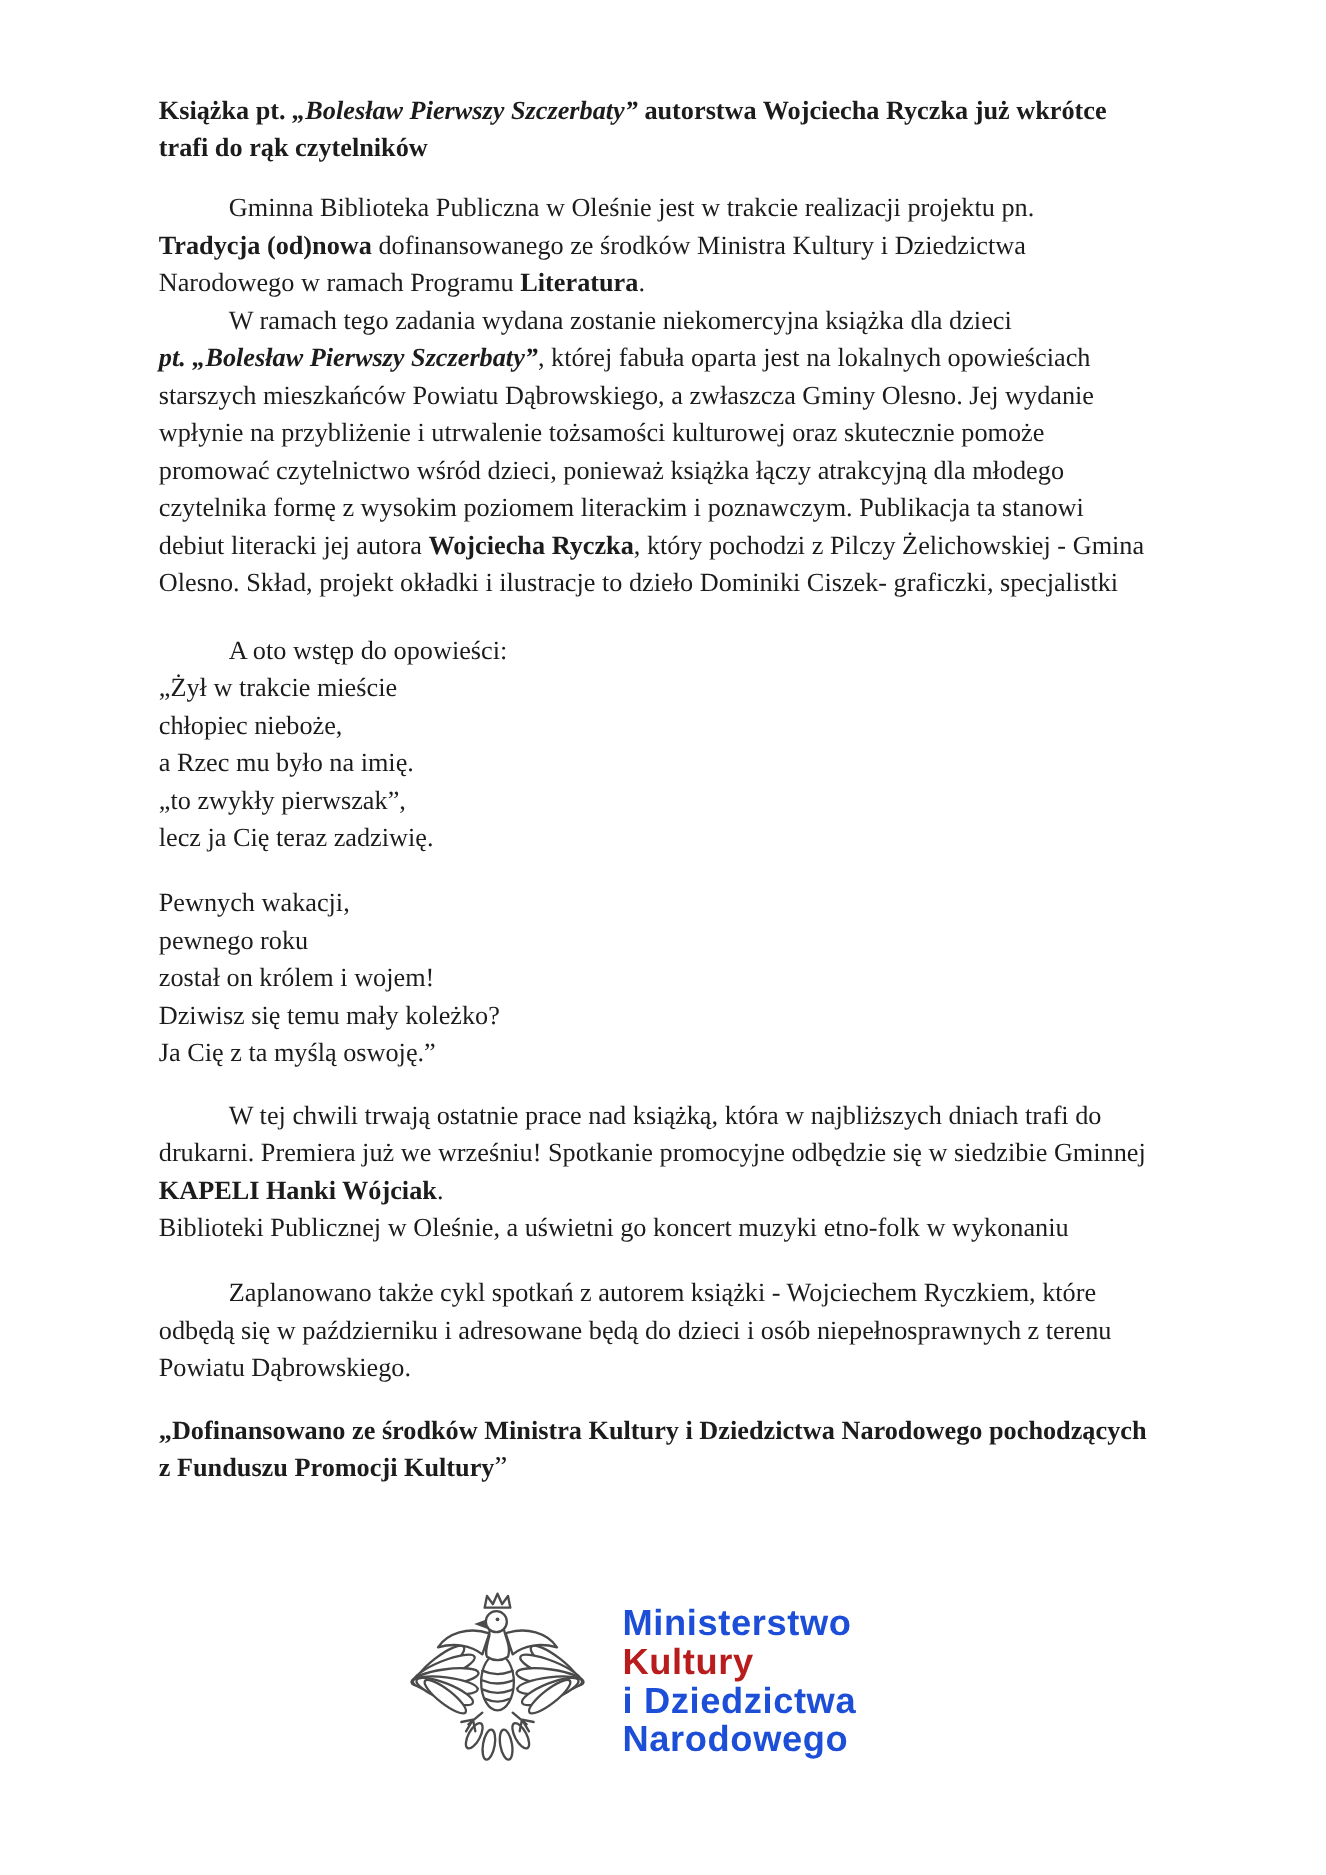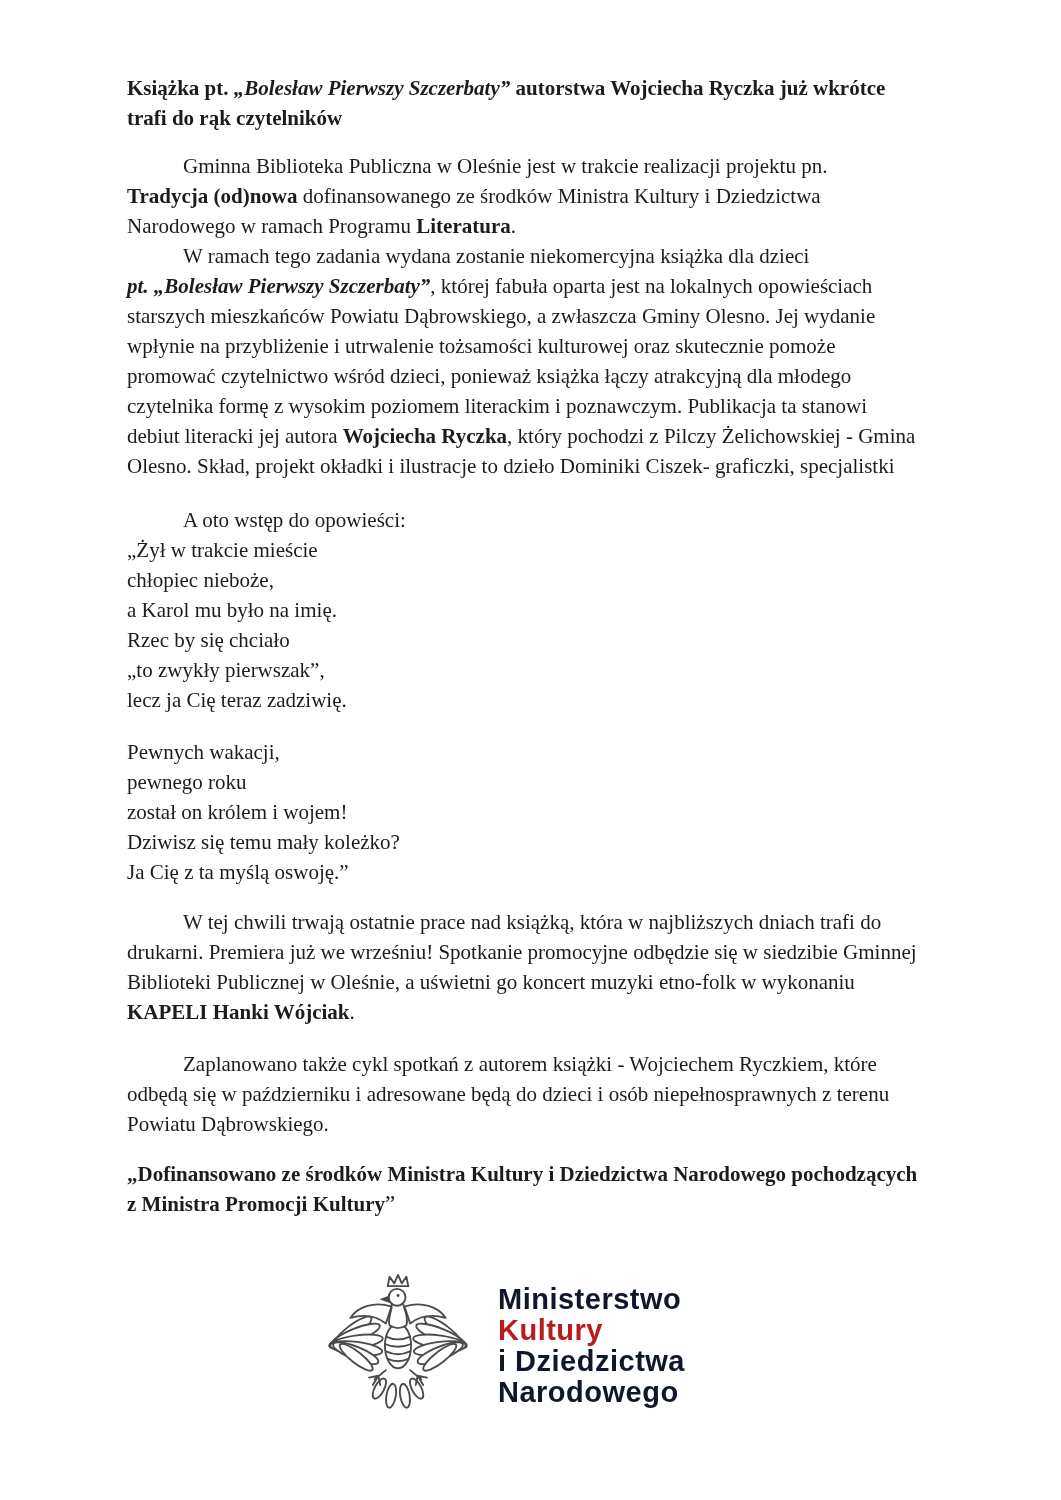--- a/index.html
+++ b/index.html
@@ -40,21 +40,21 @@
   .eagle-wrap { width: 140px; height: 152px; }
   .ministry-text {
     margin-left: 30px;
     margin-top: 16px;
     font-family: "Liberation Sans", "DejaVu Sans", sans-serif;
     font-weight: bold;
     font-size: 29px;
     line-height: 31px;
     letter-spacing: 0.5px;
   }
-  .logo-gray { color: #0f172a; }
+  .logo-gray { color: #1d4ed8; }
   .logo-red  { color: #b91c1c; }
 </style>
 </head>
 <body>
 
 <div class="page">
   <div class="content">
 
     <div class="doc-title">
       <div class="line"><span>Książka pt. </span><span class="i">„Bolesław Pierwszy Szczerbaty”</span><span> autorstwa Wojciecha Ryczka już wkrótce</span></div>
@@ -76,50 +76,49 @@
       <div class="line">czytelnika formę z wysokim poziomem literackim i poznawczym. Publikacja ta stanowi</div>
       <div class="line"><span>debiut literacki jej autora </span><span class="b">Wojciecha Ryczka</span><span>, który pochodzi z Pilczy Żelichowskiej - Gmina</span></div>
       <div class="line">Olesno. Skład, projekt okładki i ilustracje to dzieło Dominiki Ciszek- graficzki, specjalistki</div>
     </div>
 
     <div class="poem-intro line indent">A oto wstęp do opowieści:</div>
 
     <div class="stanza-1">
       <div class="line">„Żył w trakcie mieście</div>
       <div class="line">chłopiec nieboże,</div>
-      <div class="line">a Karol mu było na imię.</div>
-      <div class="line">Rzec by się chciało</div>
+      <div class="line">a Rzec mu było na imię.</div>
       <div class="line">„to zwykły pierwszak”,</div>
       <div class="line">lecz ja Cię teraz zadziwię.</div>
     </div>
 
     <div class="stanza-2">
       <div class="line">Pewnych wakacji,</div>
       <div class="line">pewnego roku</div>
       <div class="line">został on królem i wojem!</div>
       <div class="line">Dziwisz się temu mały koleżko?</div>
       <div class="line">Ja Cię z ta myślą oswoję.”</div>
     </div>
 
     <div class="para-3">
       <div class="line indent">W tej chwili trwają ostatnie prace nad książką, która w najbliższych dniach trafi do</div>
       <div class="line">drukarni. Premiera już we wrześniu! Spotkanie promocyjne odbędzie się w siedzibie Gminnej</div>
+      <div class="line"><span class="b">KAPELI Hanki Wójciak</span><span>.</span></div>
       <div class="line">Biblioteki Publicznej w Oleśnie, a uświetni go koncert muzyki etno-folk w wykonaniu</div>
-      <div class="line"><span class="b">KAPELI Hanki Wójciak</span><span>.</span></div>
     </div>
 
     <div class="para-4">
       <div class="line indent">Zaplanowano także cykl spotkań z autorem książki - Wojciechem Ryczkiem, które</div>
       <div class="line">odbędą się w październiku i adresowane będą do dzieci i osób niepełnosprawnych z terenu</div>
       <div class="line">Powiatu Dąbrowskiego.</div>
     </div>
 
     <div class="funding">
       <div class="line">„Dofinansowano ze środków Ministra Kultury i Dziedzictwa Narodowego pochodzących</div>
-      <div class="line"><span>z Ministra Promocji Kultury</span><span class="funding-close">”</span></div>
+      <div class="line"><span>z Funduszu Promocji Kultury</span><span class="funding-close">”</span></div>
     </div>
 
   </div>
 
   <div class="ministry-logo">
     <div class="eagle-wrap">
       <svg viewBox="0 0 150 160" width="140" height="152" xmlns="http://www.w3.org/2000/svg">
         <g stroke="#4a4a4a" stroke-width="2" fill="#ffffff" stroke-linejoin="round" stroke-linecap="round">
 
           <g>

